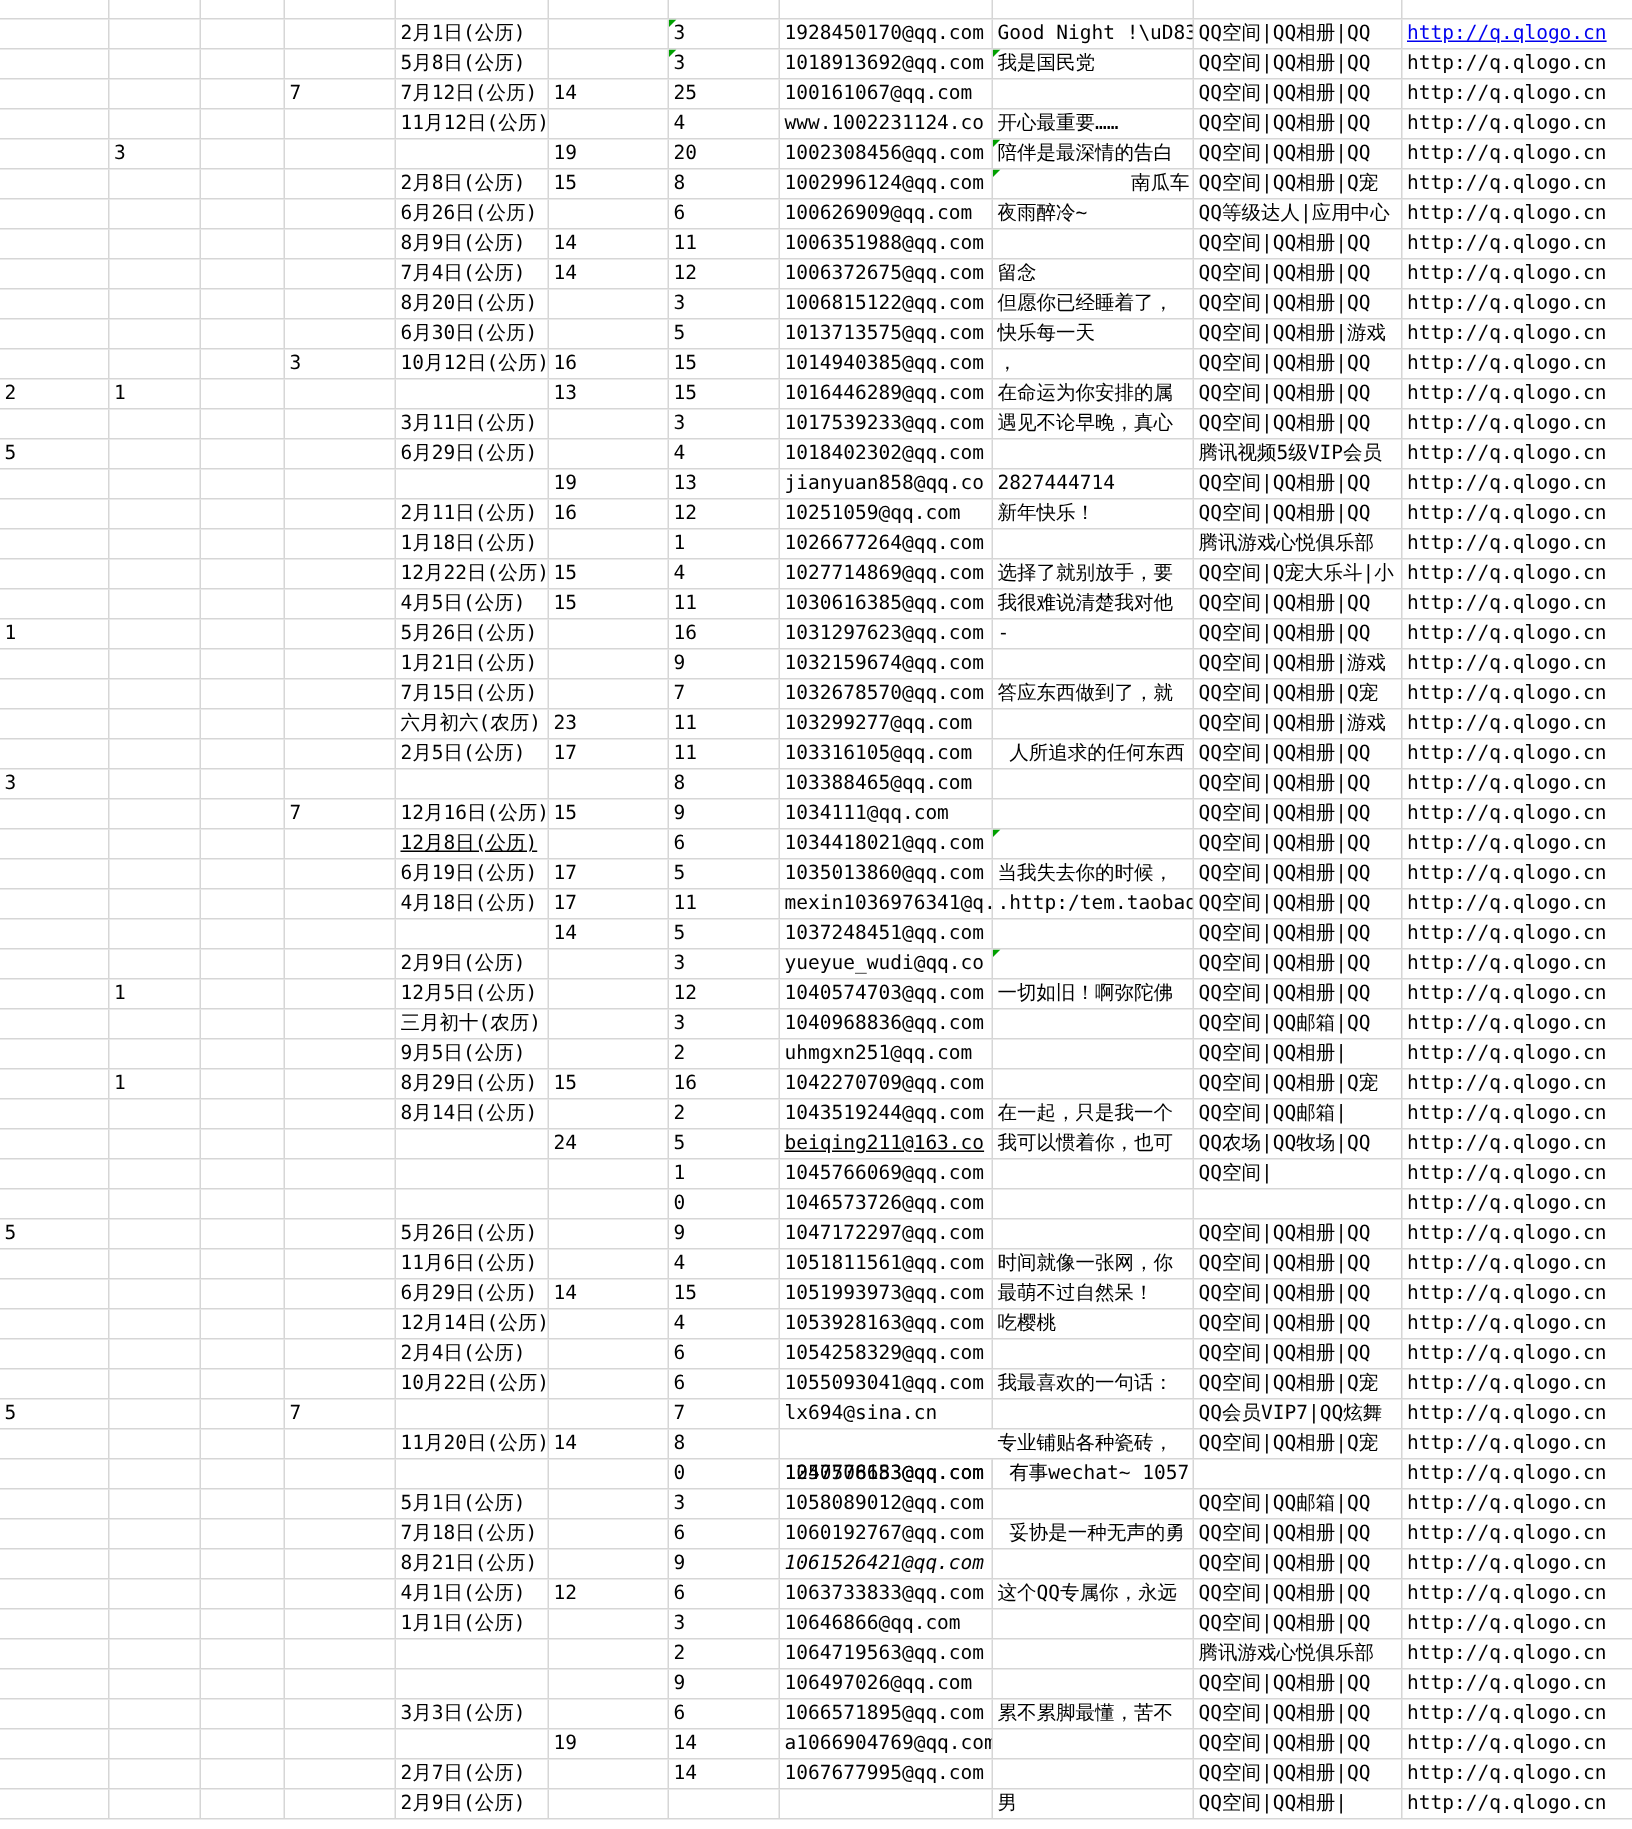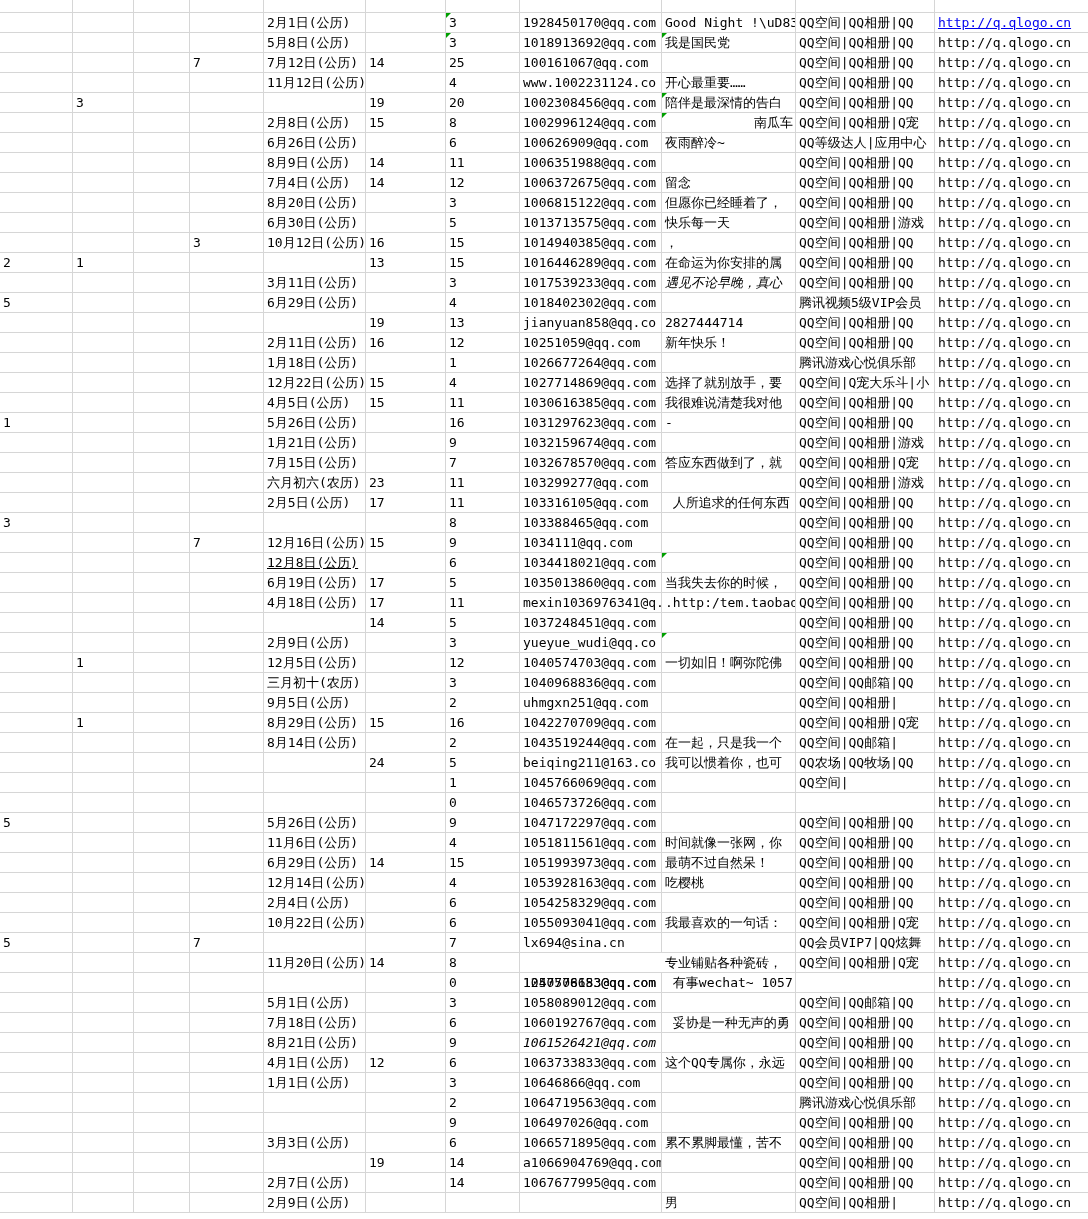--- a/index.html
+++ b/index.html
@@ -214,21 +214,21 @@
     </div>
     <div class="row r">
       <div class="cell" style="width: 73px;"></div>
       <div class="cell" style="width: 61px;"></div>
       <div class="cell" style="width: 56px;"></div>
       <div class="cell" style="width: 74px;"></div>
       <div class="cell" style="width: 102px;">3月11日(公历)</div>
       <div class="cell" style="width: 80px;"></div>
       <div class="cell" style="width: 74px;">3</div>
       <div class="cell" style="width: 142px;">1017539233@qq.com</div>
-      <div class="cell" style="width: 134px; font-style: italic;">遇见不论早晚，真心</div>
+      <div class="cell" style="width: 134px;">遇见不论早晚，真心</div>
       <div class="cell" style="width: 139px;">QQ空间|QQ相册|QQ</div>
       <div class="cell" style="width: 170px;">http://q.qlogo.cn</div>
     </div>
     <div class="row r">
       <div class="cell" style="width: 73px;">5</div>
       <div class="cell" style="width: 61px;"></div>
       <div class="cell" style="width: 56px;"></div>
       <div class="cell" style="width: 74px;"></div>
       <div class="cell" style="width: 102px;">6月29日(公历)</div>
       <div class="cell" style="width: 80px;"></div>
@@ -525,21 +525,21 @@
       <div class="cell" style="width: 170px;">http://q.qlogo.cn</div>
     </div>
     <div class="row r">
       <div class="cell" style="width: 73px;"></div>
       <div class="cell" style="width: 61px;"></div>
       <div class="cell" style="width: 56px;"></div>
       <div class="cell" style="width: 74px;"></div>
       <div class="cell" style="width: 102px;"></div>
       <div class="cell" style="width: 80px;">24</div>
       <div class="cell" style="width: 74px;">5</div>
-      <div class="cell" style="width: 142px;">beiqing211@163.co</div>
+      <div class="cell" style="width: 142px; text-decoration: underline;">beiqing211@163.co</div>
       <div class="cell" style="width: 134px;">我可以惯着你，也可</div>
       <div class="cell" style="width: 139px;">QQ农场|QQ牧场|QQ</div>
       <div class="cell" style="width: 170px;">http://q.qlogo.cn</div>
     </div>
     <div class="row r">
       <div class="cell" style="width: 73px;"></div>
       <div class="cell" style="width: 61px;"></div>
       <div class="cell" style="width: 56px;"></div>
       <div class="cell" style="width: 74px;"></div>
       <div class="cell" style="width: 102px;"></div>

